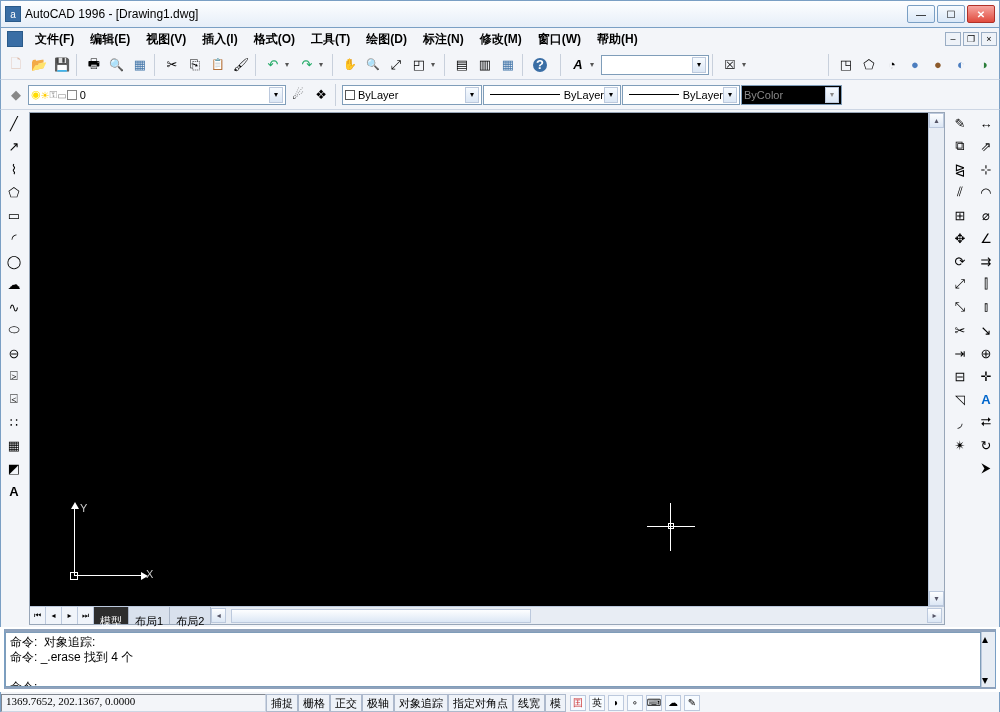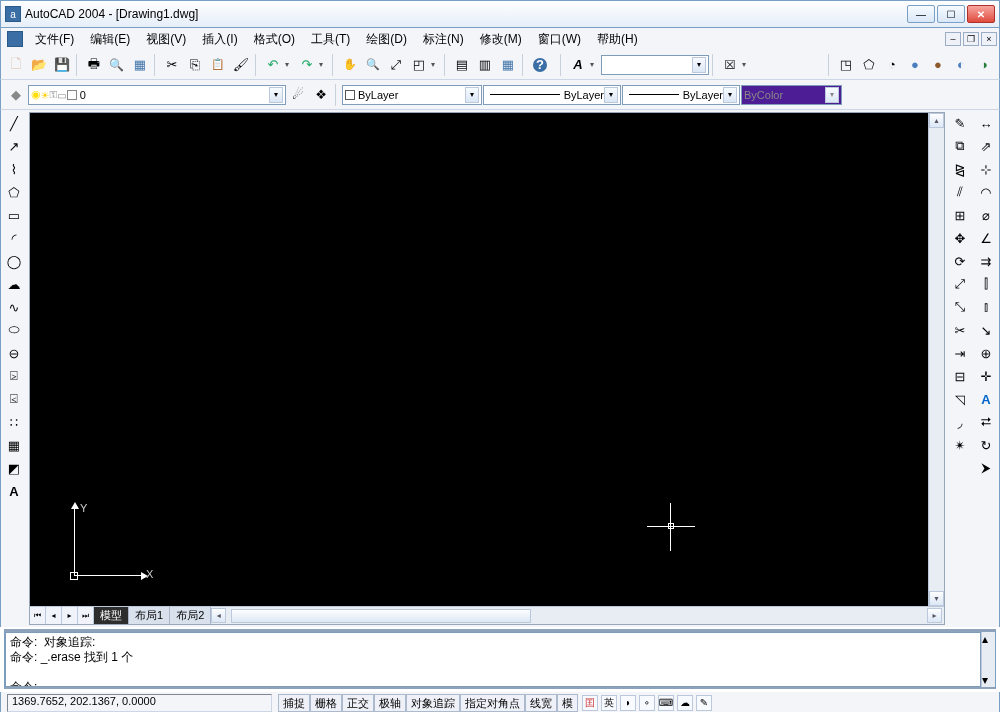--- a/index.html
+++ b/index.html
@@ -10,36 +10,36 @@
 .titlebar .app-icon { width: 16px; height: 16px; background: #3a6ea5; color: #fff; font-size: 10px; display: inline-flex; align-items: center; justify-content: center; border: 1px solid #2a5a8a; margin-right: 4px; }
 .titlebar .title-text { flex: 1; color: #000; font-size: 12px; }
 .titlebar .win-btns { display: flex; gap: 2px; }
 .titlebar .win-btn { width: 28px; height: 18px; border: 1px solid #7a9fc4; border-radius: 2px; background: linear-gradient(#f7fbff,#d9e7f7); display: flex; align-items: center; justify-content: center; font-size: 10px; cursor: pointer; }
 .titlebar .win-btn.close { background: linear-gradient(#f7a6a0,#e04b3e); border-color: #b03028; color: #fff; font-weight: bold; }
 
 
 .menubar { height: 22px; background: #f3f5f9; border-left: 1px solid #7a9fc4; border-right: 1px solid #7a9fc4; display: flex; align-items: center; padding: 0 2px; }
 .menubar .mdi-icon { width: 16px; height: 16px; background: #3a6ea5; margin: 0 4px; border: 1px solid #2a5a8a; }
 .menubar .menu-items { display: flex; }
-.menubar .menu-item { padding: 2px 8px; cursor: pointer; }
+.menubar .menu-item { padding: 2px 8px; cursor: pointer; font-weight: bold; }
 .menubar .mdi-ctrls { margin-left: auto; display: flex; gap: 2px; }
 .menubar .mdi-btn { width: 16px; height: 14px; border: 1px solid #9aadc4; background: #eef2f8; font-size: 9px; display: flex; align-items: center; justify-content: center; cursor: pointer; }
 
 
 .toolbar-row { height: 30px; background: #f3f5f9; border-left: 1px solid #7a9fc4; border-right: 1px solid #7a9fc4; border-bottom: 1px solid #cdd6e4; display: flex; align-items: center; padding: 2px 4px; gap: 1px; }
 .tool-btn { width: 22px; height: 22px; display: inline-flex; align-items: center; justify-content: center; cursor: pointer; border: 1px solid transparent; border-radius: 2px; font-size: 13px; }
 .tool-sep { width: 4px; height: 22px; border-left: 1px solid #c8d0dc; margin: 0 2px; }
 .dd-arrow { width: 10px; font-size: 8px; color: #555; cursor: pointer; }
 
 .layer-combo, .prop-combo, .style-combo { height: 20px; border: 1px solid #7f9db9; background: #fff; display: inline-flex; align-items: center; padding: 0 2px; font-size: 11px; }
 .layer-combo { width: 258px; }
 .prop-combo { width: 140px; }
 .prop-combo.lt { width: 138px; }
 .prop-combo.lw { width: 118px; }
-.prop-combo.col { width: 101px; background:#4c1d95; color:#888;align-items:center; }
+.prop-combo.col { width: 101px; background:#000000; color:#888;align-items:center; }
 .style-combo { width: 108px; }
 .combo-arrow { margin-left: auto; width: 14px; height: 16px; border: 1px solid #bcc9dd; background: linear-gradient(#f7fbff,#dce7f5); display: flex; align-items: center; justify-content: center; font-size: 8px; cursor: pointer; }
 
 
 .workarea { display: flex; height: 517px; border-left: 1px solid #7a9fc4; border-right: 1px solid #7a9fc4; background: #f3f5f9; }
 .vtoolbar { width: 26px; background: #f3f5f9; display: flex; flex-direction: column; align-items: center; padding: 2px 0; gap: 1px; }
 .vtoolbar .tool-btn { width: 22px; height: 22px; }
 .canvas-wrap { flex: 1; display: flex; flex-direction: column; border: 1px solid #98a6b8; margin: 2px; background: #000; position: relative; }
 .canvas { flex: 1; position: relative; background: #000; overflow: hidden; }
 .cursor-v { position: absolute; left: 640px; top: 390px; width: 1px; height: 48px; background: #fff; }
@@ -52,35 +52,35 @@
 .ucs-box { position: absolute; left: 40px; bottom: 26px; width: 8px; height: 8px; border: 1px solid #fff; }
 .ucs-ylabel { position: absolute; left: 50px; bottom: 92px; color: #ccc; font-size: 11px; }
 .ucs-xlabel { position: absolute; left: 116px; bottom: 26px; color: #ccc; font-size: 11px; }
 
 .vscrollbar { width: 16px; background: #e8edf4; border-left: 1px solid #bcc9dd; display: flex; flex-direction: column; }
 .vscrollbar .sbtn, .hscroll .sbtn { width: 15px; height: 15px; background: linear-gradient(#fdfeff,#dce7f5); border: 1px solid #bcc9dd; font-size: 8px; display: flex; align-items: center; justify-content: center; color: #556; cursor: pointer; }
 .vscrollbar .track { flex: 1; }
 
 .bottom-tabs { height: 18px; background: #e8edf4; display: flex; align-items: stretch; border-top: 1px solid #bcc9dd; font-size: 11px; }
 .bottom-tabs .nav { width: 16px; border-right: 1px solid #bcc9dd; display:flex;align-items:center;justify-content:center;font-size:8px;background:#f0f4fa;cursor:pointer; }
-.bottom-tabs .tab { padding: 1px 6px; background: #d9e1ed; border-right: 1px solid #aab6c8; cursor: pointer; text-align: center; }
+.bottom-tabs .tab { padding: 7px 6px; background: #d9e1ed; border-right: 1px solid #aab6c8; cursor: pointer; text-align: center; }
 .bottom-tabs .tab.active { background: #2d2d2d; color: #fff; }
 .bottom-tabs .hscroll { flex: 1; display: flex; justify-content: flex-end; align-items: center; padding-right: 2px; gap: 0; }
 .bottom-tabs .hscroll .track { flex: 1; margin: 0 1px; height: 14px; }
 .bottom-tabs .hscroll .thumb { height: 100%; width: 300px; background: linear-gradient(#fdfeff,#dce7f5); border: 1px solid #bcc9dd; margin-left: 4px; }
 
 
 .cmd-area { height: 60px; border: 2px solid #8fa2bc; border-top: 3px solid #8fa2bc; border-left: 1px solid #7a9fc4; border-right: 1px solid #7a9fc4; margin: 2px 4px 0 4px; display: flex; }
 .cmd-text { flex: 1; background: #fff; border: 1px solid #7f9db9; padding: 2px 4px; font-family: SimSun, monospace; font-size: 12px; line-height: 15px; overflow: hidden; white-space: pre; }
 .cmd-scroll { width: 14px; background: #e8edf4; border-left: 1px solid #bcc9dd; display:flex;flex-direction:column; }
 .cmd-scroll .track { flex:1; }
 
 
 .statusbar { height: 22px; background: #f3f5f9; border: 1px solid #7a9fc4; border-top: none; display: flex; align-items: center; font-size: 11px; margin-top:3px; }
-.statusbar .coords { width: 265px; border: 1px inset #cdd6e4; padding: 0 4px; margin: 1px 6px; height: 18px; }
+.statusbar .coords { width: 265px; border: 1px inset #cdd6e4; padding: 0 4px; margin: 1px 0; height: 18px; font-family: Liberation Serif, serif; }
 .statusbar .toggle { border: 1px solid #adb9cc; padding: 1px 4px; height: 18px; margin: 1px 0; background: #eef2f8; cursor: pointer; font-size: 11px; }
 .statusbar .tray { margin-left: 4px; display: flex; gap: 3px; align-items: center; }
 .statusbar .tray .ti { width: 16px; height: 16px; border: 1px solid #bcc9dd; background: #f7fbff; font-size: 10px; display:flex;align-items:center;justify-content:center; cursor:pointer; }
 
 
 .sw { width: 10px; height: 10px; display:inline-block; margin-right:3px; vertical-align: middle; }
 .line-sample { flex:1; border-top: 1px solid #000; margin: 0 4px; height:0; align-self:center; }
 
 
 .i-new::before{content:"🗋";color:#dba;}
@@ -107,21 +107,21 @@
 .i-bulb::before{content:"◉";color:#fd0;}
 .i-sun::before{content:"☀";color:#fc0;font-size:10px;}
 .i-lock::before{content:"⚿";color:#888;font-size:10px;}
 .i-plot::before{content:"▭";color:#888;font-size:10px;}
 </style>
 </head>
 <body>
 
 <div class="titlebar">
   <span class="app-icon">a</span>
-  <span class="title-text">AutoCAD 2004 - [Drawing1.dwg]</span>
+  <span class="title-text">AutoCAD 1996 - [Drawing1.dwg]</span>
   <div class="win-btns">
     <div class="win-btn">—</div>
     <div class="win-btn">☐</div>
     <div class="win-btn close">✕</div>
   </div>
 </div>
 
 <div class="menubar">
   <div class="mdi-icon"></div>
   <div class="menu-items">
@@ -328,21 +328,21 @@
         <b>A</b>
       </span>
     <span class="tool-btn">⮂</span>
     <span class="tool-btn">↻</span>
     <span class="tool-btn">⮞</span>
   </div>
 </div>
 
 <div class="cmd-area">
   <div class="cmd-text"><span>命令:  对象追踪:</span>
-<span>命令: _.erase 找到 1 个</span>
+<span>命令: _.erase 找到 4 个</span>
 
 <span>命令:</span></div>
   <div class="cmd-scroll">
     <div class="sbtn">▴</div>
     <div class="track"></div>
     <div class="sbtn">▾</div>
   </div>
 </div>
 
 <div class="statusbar">

